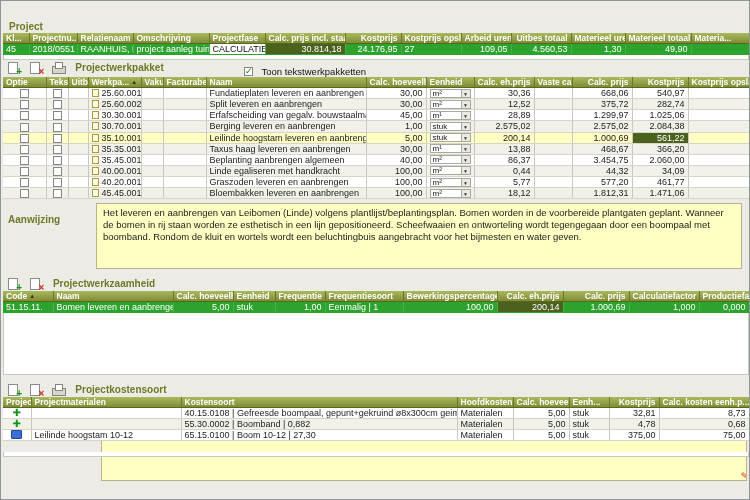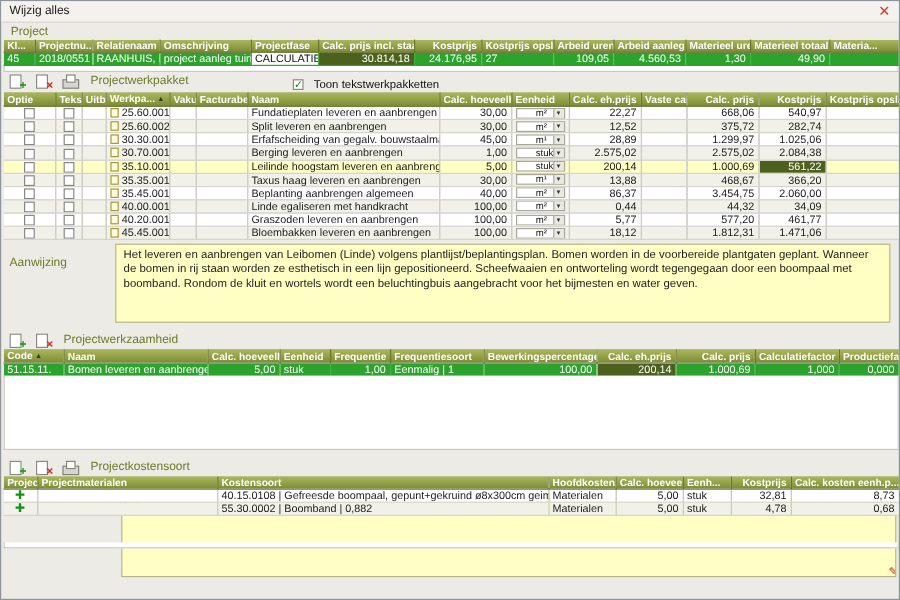--- a/index.html
+++ b/index.html
@@ -2,40 +2,40 @@
 <html><head>
 <meta charset="utf-8">
 <style>
   *{box-sizing:border-box}
   html,body{margin:0;padding:0}
   body{width:750px;height:500px;position:relative;background:#b9b9b9;font-family:"Liberation Sans","DejaVu Sans",sans-serif}
   .window{position:absolute;left:0;top:0;width:750px;height:500px;background:#edebe6;border:1px solid #8f949a;overflow:hidden}
   .titlebar{position:absolute;left:0;top:0;width:100%;height:18px;background:#f4f2ef;border-bottom:1px solid #d9d6d0}
   .title{position:absolute;left:7px;top:3px;font-size:10px;color:#1a1a1a}
   .closebtn{position:absolute;right:4px;top:1px;width:16px;height:15px;text-align:center;line-height:15px;font-size:12px;font-weight:bold;color:#d9372b;cursor:default}
-  .seclabel{font-size:10px;font-weight:normal;color:#6e7a26;white-space:nowrap}
+  .seclabel{font-size:10px;font-weight:bold;color:#6e7a26;white-space:nowrap}
   #lbl-project{position:absolute;left:8px;top:20px}
 
   .tbl{position:absolute;left:2px;border-collapse:collapse;table-layout:fixed;width:746px}
   .tbl td,.tbl th{padding:0 3px;height:10px;font-size:9px;line-height:10px;white-space:nowrap;overflow:hidden;border-right:1px solid #c9c9bf;border-bottom:1px solid #d5d5ca;color:#1c1c1c;background:#fff}
   .tbl th{background:linear-gradient(#abb85d,#7e8d35);color:#fff;font-weight:bold;font-size:8.5px;text-align:left;border-right:1px solid #69772a;border-bottom:1px solid #59661f}
   td.num,th.num{text-align:right}
   td.ctr{text-align:center}
   tr.sel td{background:#2ca32c;color:#fff;border-right-color:#44b144;border-bottom-color:#2ca32c}
   td.selcell{background:#4c611d !important;color:#fff !important}
   td.selcell2{background:#0f7f12 !important;color:#fff !important}
   tr.yellow td{background:#ffffc3}
   tr.alt td{background:#f1f1e9}
   td.fase{background:#fff !important;color:#111 !important}
 
   .cb{display:inline-block;width:9px;height:9px;background:#fff;border:1px solid #878787;vertical-align:middle;position:relative}
   .cb .ck{position:absolute;left:0;top:-2px;font-size:9px;font-weight:bold;color:#157a15;line-height:10px}
 
   .combo{display:flex;height:9px;border:1px solid #a8a89e;background:#fff;align-items:stretch}
-  .combo .val{flex:1;padding-left:16px;font-size:8px;color:#111;line-height:8px;overflow:hidden}
+  .combo .val{flex:1;padding-left:2px;font-size:8px;color:#111;line-height:8px;overflow:hidden}
   .combo .btn{width:9px;background:#e9e9e2;border-left:1px solid #a8a89e;font-size:5px;color:#333;text-align:center;line-height:8px}
 
   .toolbar{position:absolute;height:15px;white-space:nowrap}
   .toolbar .seclabel{display:inline-block;vertical-align:top;line-height:14px;margin-left:2px}
   .ic{display:inline-block;width:15px;height:13px;position:relative;margin-right:3px;vertical-align:top}
   .ic.page::before{content:"";position:absolute;left:2px;top:1px;width:8px;height:10px;background:#fff;border:1px solid #8a8a8a}
   .ic .ov{position:absolute;right:-1px;bottom:-3px;font-size:10px;font-weight:bold;line-height:10px}
   .ic .ov.green{color:#149414}
   .ic .ov.red{color:#cf2b20}
   .ic.print::before{content:"";position:absolute;left:1px;top:5px;width:12px;height:6px;background:#d6d6cf;border:1px solid #85857d}
@@ -62,24 +62,20 @@
   #tbl-wz{top:290px}
   #wb2{top:312px;height:62px}
   #tb-ks{left:5px;top:382px}
   #tbl-ks{top:396px}
   #wb3{top:451px;height:5px}
 </style>
 </head>
 <body>
 
 <div class="window">
-  <div class="titlebar">
-    <span class="title">Wijzig alles</span>
-    <span class="closebtn">✕</span>
-  </div>
 
   <div class="seclabel" id="lbl-project">Project</div>
 
   <table class="tbl" id="tbl-project">
     <colgroup>
         <col style="width:26px">
         <col style="width:48px">
         <col style="width:56px">
         <col style="width:76px">
         <col style="width:56px">
@@ -96,21 +92,21 @@
         <tr>
       <th>Kl...</th>
       <th>Projectnu...</th>
       <th>Relatienaam</th>
       <th>Omschrijving</th>
       <th>Projectfase</th>
       <th class="num">Calc. prijs incl. staartk.</th>
       <th class="num">Kostprijs</th>
       <th>Kostprijs opsla...</th>
       <th class="num">Arbeid uren</th>
-      <th class="num">Arbeid aanleg</th>
+      <th class="num">Uitbes totaal</th>
       <th class="num">Materieel uren</th>
       <th class="num">Materieel totaal</th>
       <th>Materia...</th>
     </tr>
     <tr class="sel">
       <td>45</td>
       <td>2018/0551</td>
       <td>RAANHUIS, F.</td>
       <td>project aanleg tuin</td>
       <td class="fase">CALCULATIE / O</td>
@@ -181,21 +177,21 @@
       <td></td>
       <td></td>
       <td>Fundatieplaten leveren en aanbrengen</td>
       <td class="num">30,00</td>
       <td>
             <span class="combo">
               <span class="val">m²</span>
               <span class="btn">▼</span>
             </span>
           </td>
-      <td class="num">22,27</td>
+      <td class="num">30,36</td>
       <td></td>
       <td class="num">668,06</td>
       <td class="num">540,97</td>
       <td></td>
     </tr>
     <tr class="alt">
       <td class="ctr"><span class="cb"></span></td>
       <td class="ctr"><span class="cb"></span></td>
       <td></td>
       <td><span class="doc"></span><span>25.60.0020</span></td>
@@ -485,16 +481,26 @@
     <tr class="alt">
       <td class="ctr"><span class="rowic-plus">✚</span></td>
       <td></td>
       <td>55.30.0002 | Boomband | 0,882</td>
       <td>Materialen</td>
       <td class="num">5,00</td>
       <td>stuk</td>
       <td class="num">4,78</td>
       <td class="num">0,68</td>
     </tr>
+    <tr>
+      <td class="ctr"><span class="rowic-box"></span></td>
+      <td>Leilinde hoogstam 10-12</td>
+      <td>65.15.0100 | Boom 10-12 | 27,30</td>
+      <td>Materialen</td>
+      <td class="num">5,00</td>
+      <td>stuk</td>
+      <td class="num">375,00</td>
+      <td class="num">75,00</td>
+    </tr>
   </tbody>
     </table>
   <div class="whitebox" id="wb3"></div>
 </div>
 
 </body></html>

